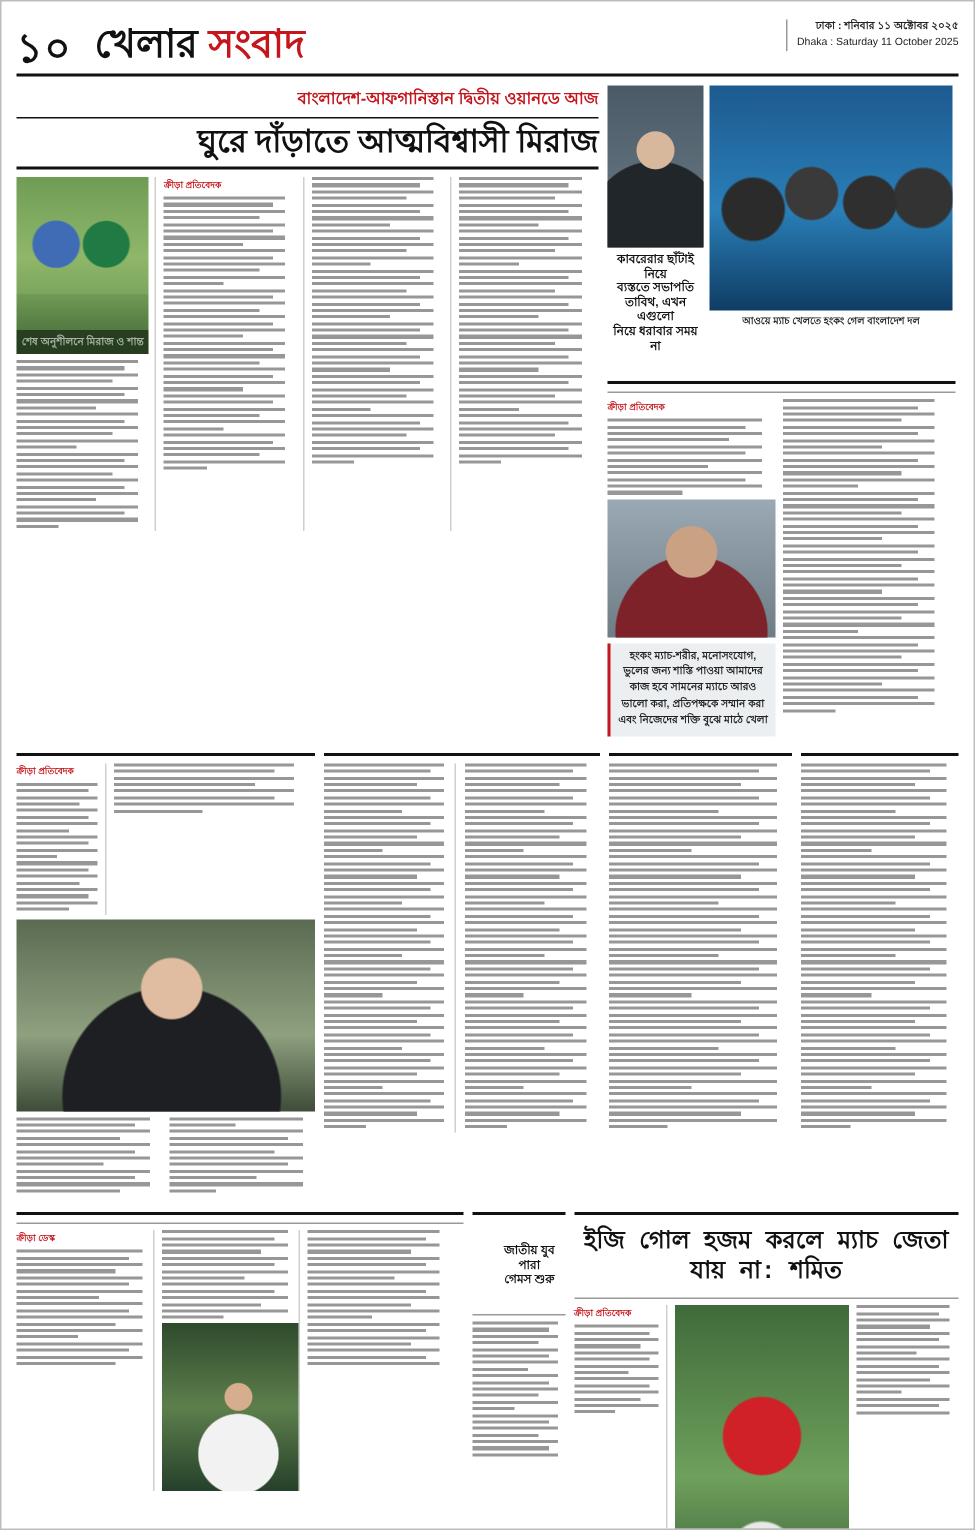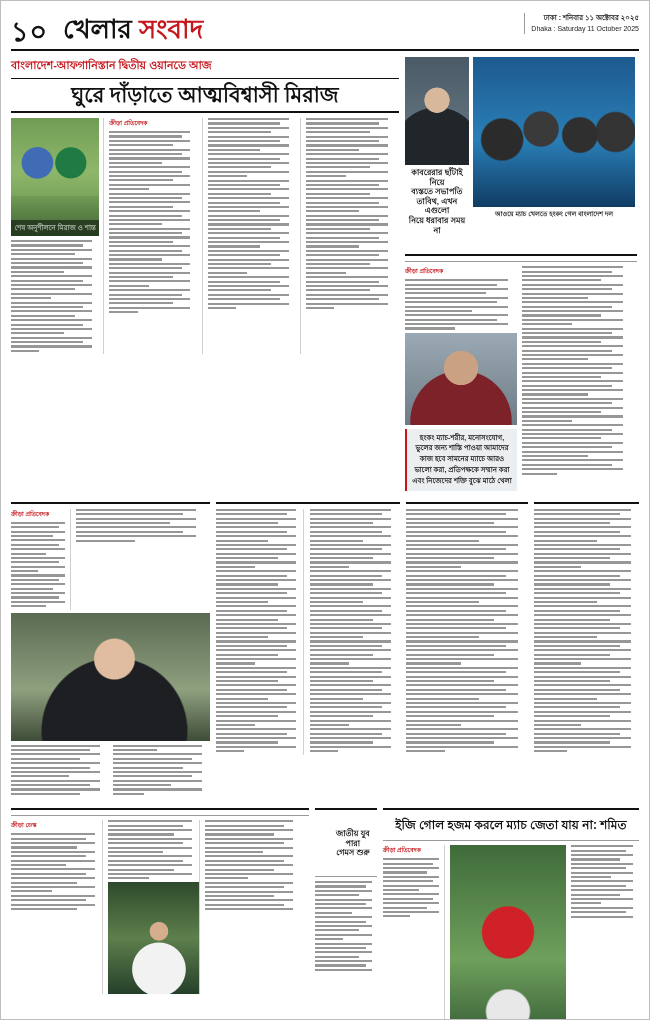--- a/index.html
+++ b/index.html
@@ -106,29 +106,29 @@
     padding: 2px 2px 0 2px;
     font-weight: bold;
   }
 
   
   .top { display: flex; gap: 6px; }
   .top-left { width: 388px; }
   .top-right { width: 232px; }
 
   .lead-kicker {
-    text-align: left;
+    text-align: right;
     font-size: 11px;
     font-weight: bold;
     color: #c4161c;
     border-bottom: 1px solid #111;
     padding-bottom: 2px;
   }
   .lead-head {
-    text-align: center;
+    text-align: right;
     font-size: 21px;
     font-weight: bold;
     color: #111;
     padding: 4px 0 5px;
     border-bottom: 2px solid #111;
     line-height: 1.1;
   }
   .lead-body { display: flex; gap: 5px; margin-top: 5px; }
   .lead-body .c { width: 25%; padding-right: 4px; }
 
@@ -952,21 +952,21 @@
             <span class="s70"></span>
             <span class="s90"></span>
             <span class="s80"></span>
           <span class="s90"></span>
 
         </div>
       </div>
 
       <div style="width:258px">
         <div class="hr-thick"></div>
-        <div class="big-head" style="font-size:12px;">ইজি গোল হজম করলে ম্যাচ জেতা যায় না: শমিত</div>
+        <div class="big-head" style="font-size:16px;font-family:Liberation Mono, monospace;">ইজি গোল হজম করলে ম্যাচ জেতা যায় না: শমিত</div>
         <div class="hr-thin"></div>
         <div style="display:flex; gap:5px;">
           <div style="width:62px" class="col-rule">
             <div class="byline">ক্রীড়া প্রতিবেদক</div>
             <div class="txt">
               <span class="s90"></span>
                 <span class="s80"></span>
                 <span class="s90"></span>
                 <span class="s70"></span>
               <span class="s90"></span>

